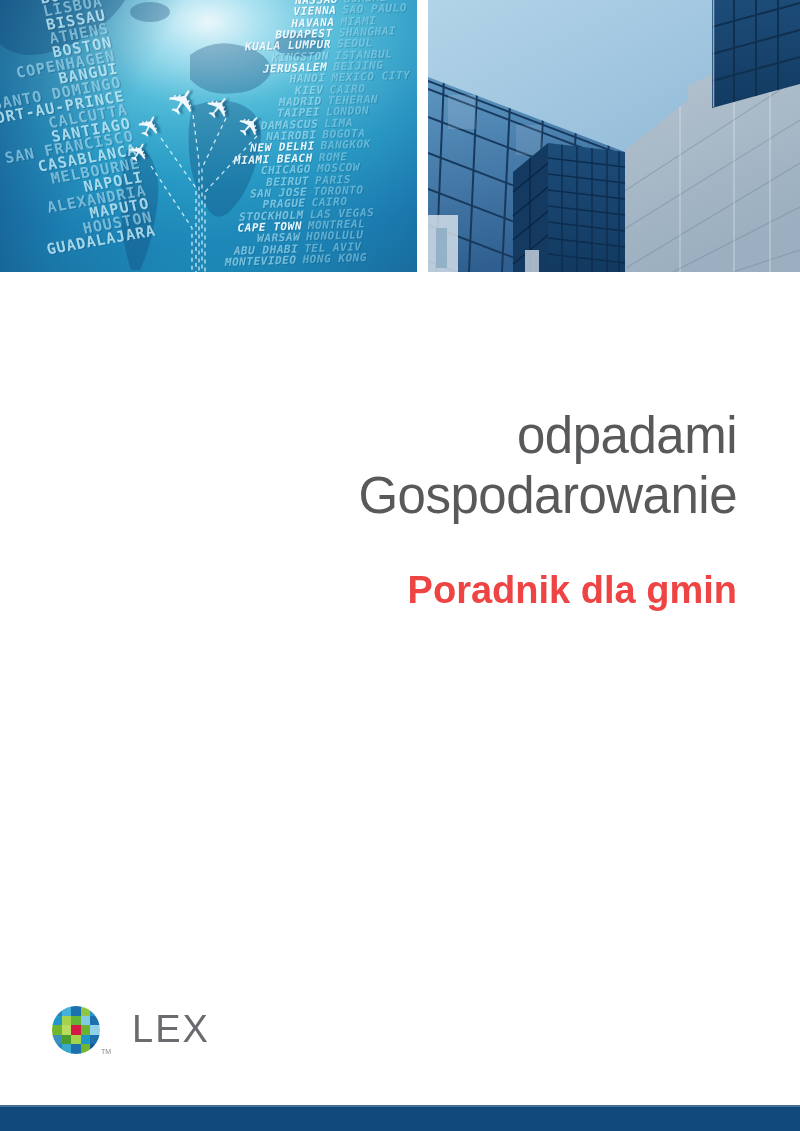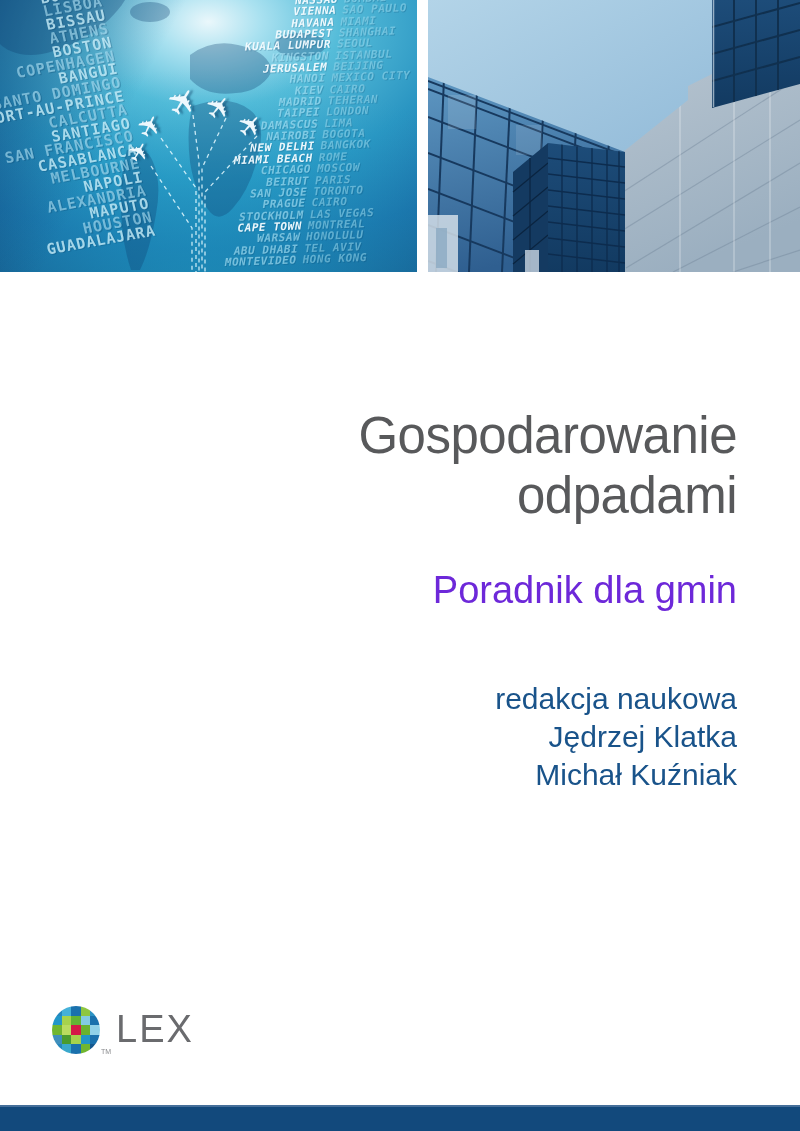--- a/index.html
+++ b/index.html
@@ -37,30 +37,30 @@
   .p2{left:206px;top:92px;font-size:31px;transform:rotate(-52deg);}
   .p3{left:138px;top:112px;font-size:29px;transform:rotate(-64deg);}
   .p4{left:238px;top:111px;font-size:30px;transform:rotate(-48deg);}
   .p5{left:128px;top:139px;font-size:26px;transform:rotate(-60deg);}
 
   
   .title-block{position:absolute;right:63px;top:406px;text-align:right;}
   .book-title{margin:0;font-size:51px;line-height:60px;font-weight:400;color:#58595b;
     letter-spacing:-0.5px;}
   .book-title span{display:block;}
-  .book-subtitle{margin-top:42px;font-size:38px;line-height:44px;color:#6d28d9;font-weight:400;}
+  .book-subtitle{margin-top:42px;font-size:38px;line-height:44px;color:#ef4444;font-weight:700;}
   .authors{margin-top:68px;font-size:30px;line-height:38px;color:#19538a;font-weight:400;}
 
   
   .publisher{position:absolute;left:0;top:0;width:800px;height:1131px;pointer-events:none;}
   .logo-circle{position:absolute;left:52px;top:1006px;width:48px;height:48px;border-radius:50%;
     overflow:hidden;display:grid;grid-template-columns:repeat(5,1fr);grid-template-rows:repeat(5,1fr);}
   .logo-circle .cell{width:100%;height:100%;}
   .tm-mark{position:absolute;left:101px;top:1048px;font-size:7px;color:#8a8b8e;letter-spacing:0;}
-  .lex-wordmark{position:absolute;left:116px;top:1010px;font-size:38px;line-height:38px;
+  .lex-wordmark{position:absolute;left:132px;top:1010px;font-size:38px;line-height:38px;
     color:#6a6b6e;letter-spacing:2px;font-weight:400;}
   .publisher-tagline{position:absolute;left:117px;top:1057px;font-size:22px;line-height:24px;
     color:#6a6b6e;letter-spacing:0.3px;font-weight:400;}
 
   
   .bottom-bar{position:absolute;left:0;top:1105px;width:800px;height:26px;background:#12497c;
     border-top:2px solid #456f9a;box-sizing:border-box;}
 </style>
 </head>
 <body>
@@ -349,29 +349,24 @@
           <line x1="284" y1="54" x2="372" y2="30"></line>
           <line x1="284" y1="81" x2="372" y2="57"></line>
         </g>
         <line x1="285.5" y1="0" x2="285.5" y2="107" stroke="rgba(235,245,252,0.6)" stroke-width="1.5"></line>
       </svg>
     </div>
   </div>
 
   <div class="title-block">
     <h1 class="book-title">
+      <span>odpadami</span>
       <span>Gospodarowanie</span>
-      <span>odpadami</span>
     </h1>
     <div class="book-subtitle">Poradnik dla gmin</div>
-    <div class="authors">
-      <div>redakcja naukowa</div>
-      <div>Jędrzej Klatka</div>
-      <div>Michał Kuźniak</div>
-    </div>
   </div>
 
   <div class="publisher">
     <div class="logo-circle">
         <div class="cell" style="background: rgb(36, 136, 190);"></div>
         <div class="cell" style="background: rgb(69, 177, 217);"></div>
         <div class="cell" style="background: rgb(26, 113, 173);"></div>
         <div class="cell" style="background: rgb(142, 198, 64);"></div>
         <div class="cell" style="background: rgb(45, 147, 196);"></div>
         <div class="cell" style="background: rgb(33, 150, 200);"></div>

